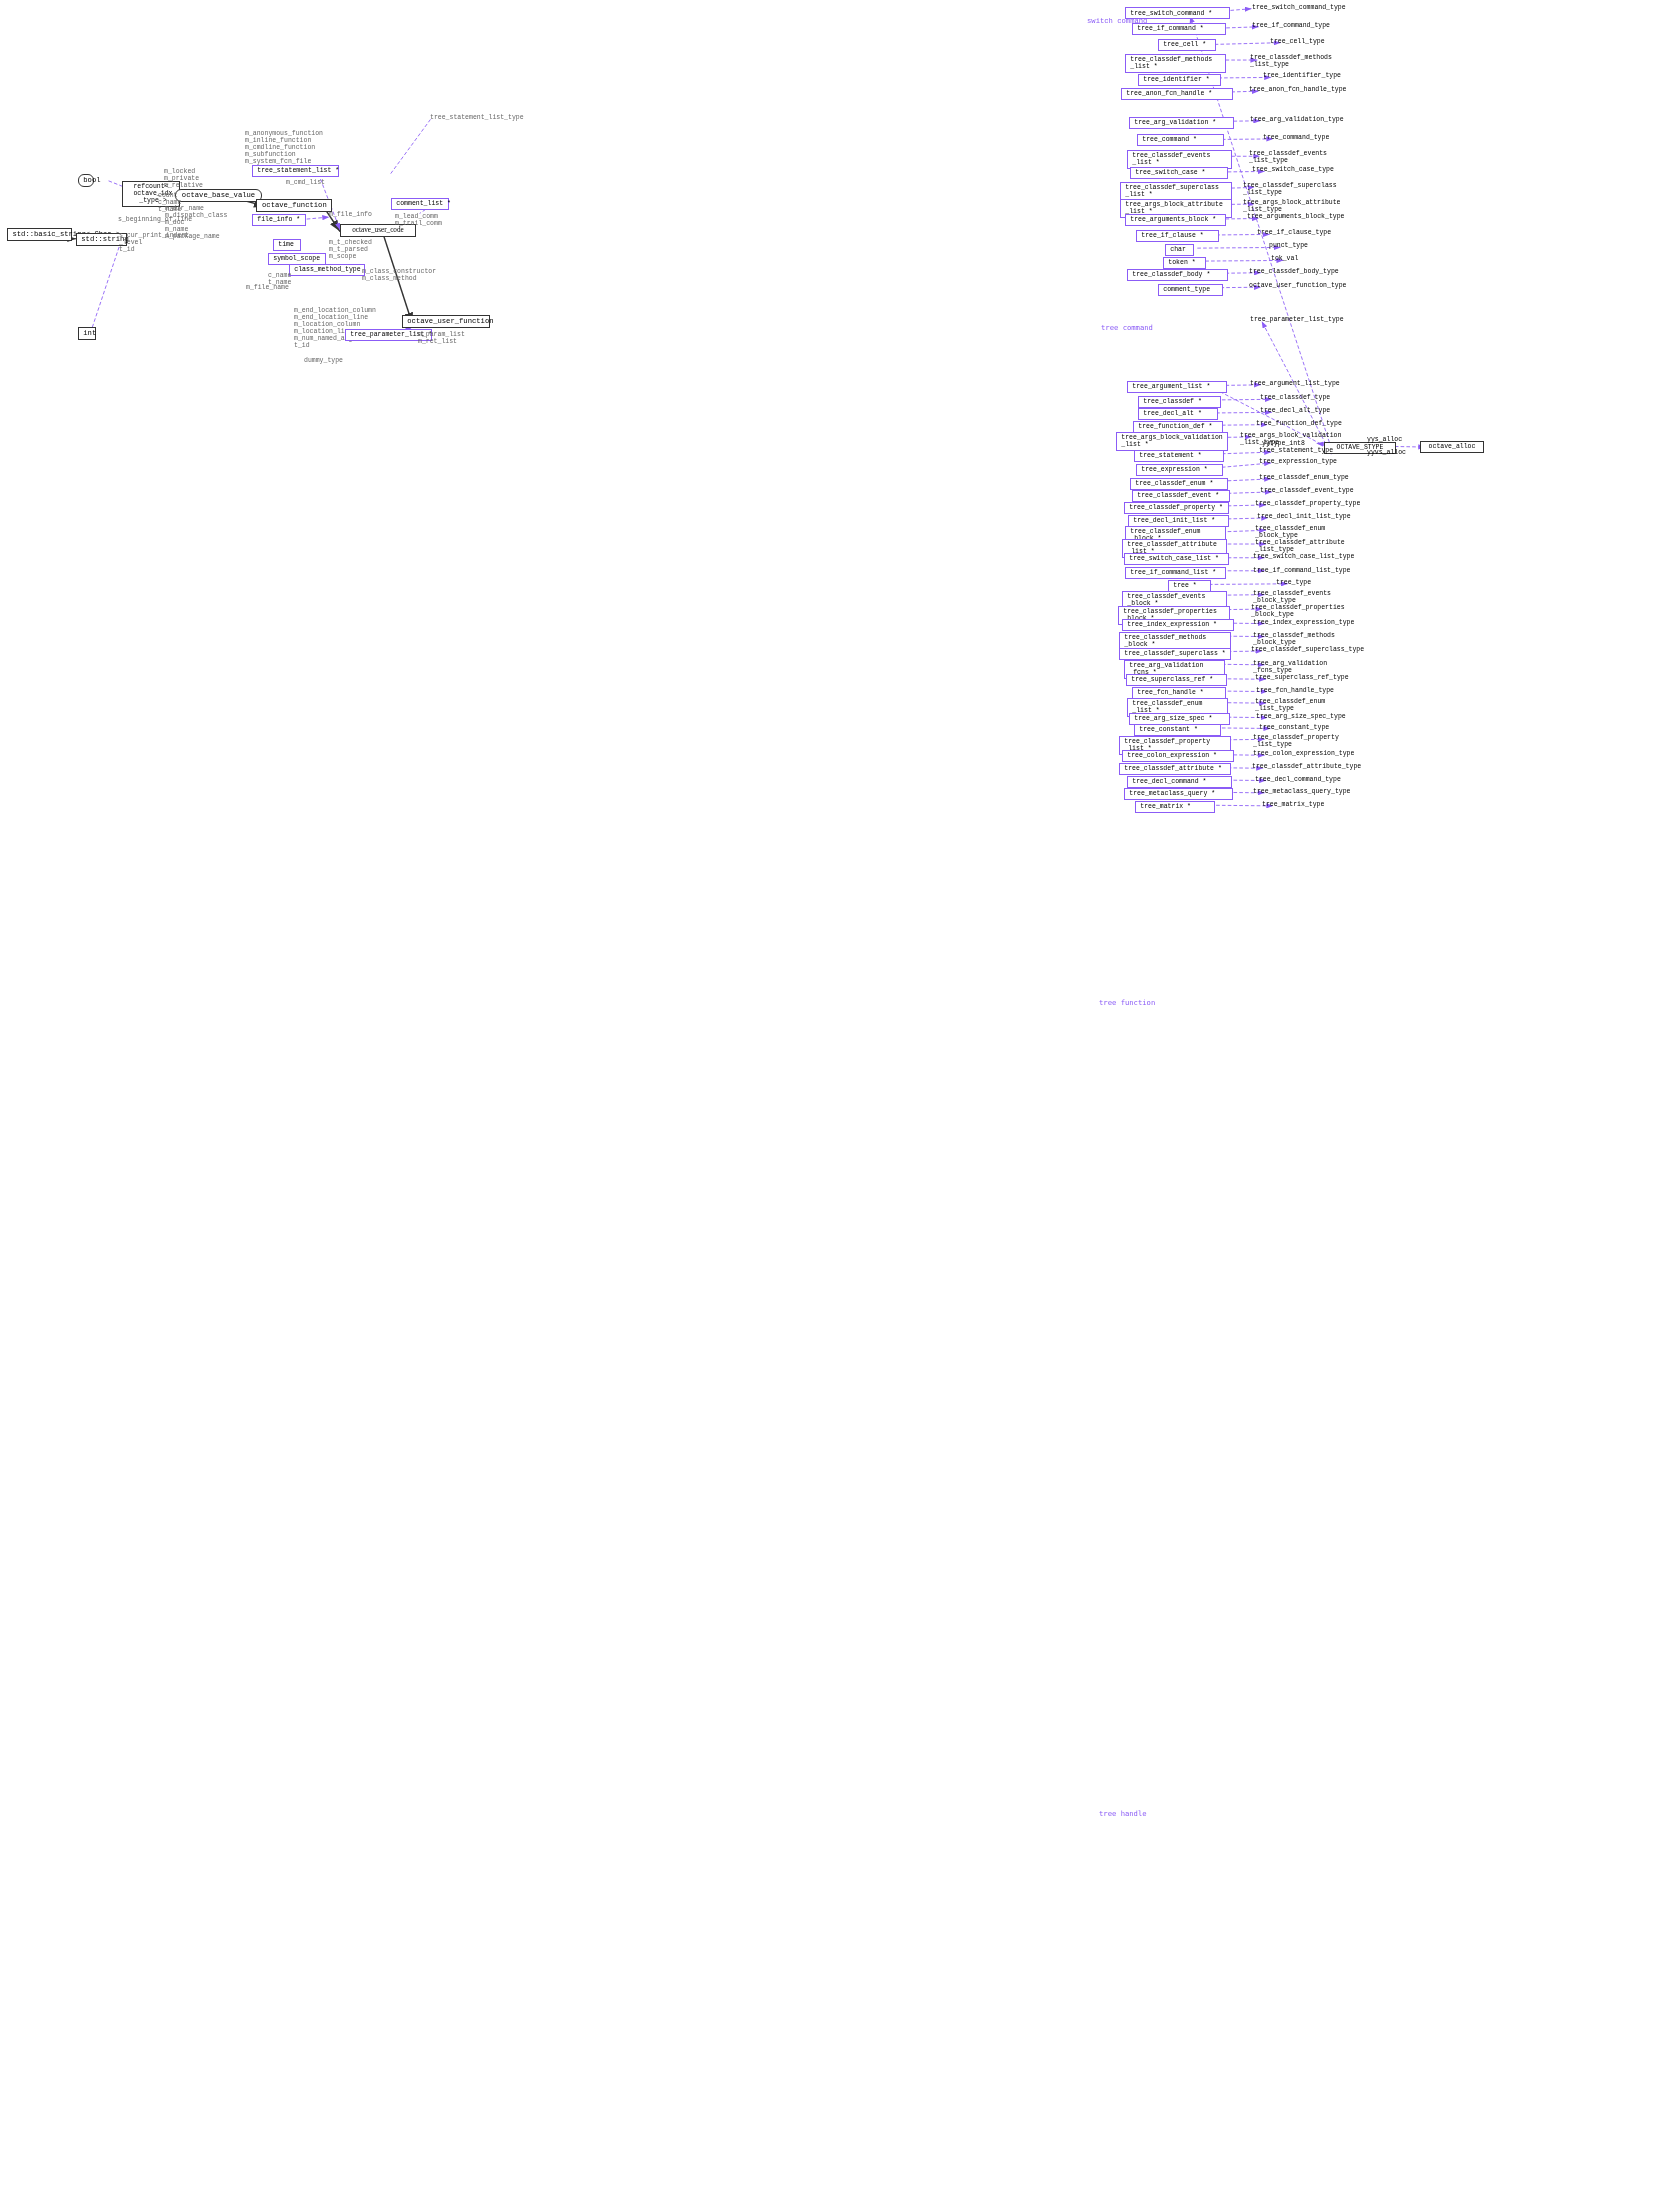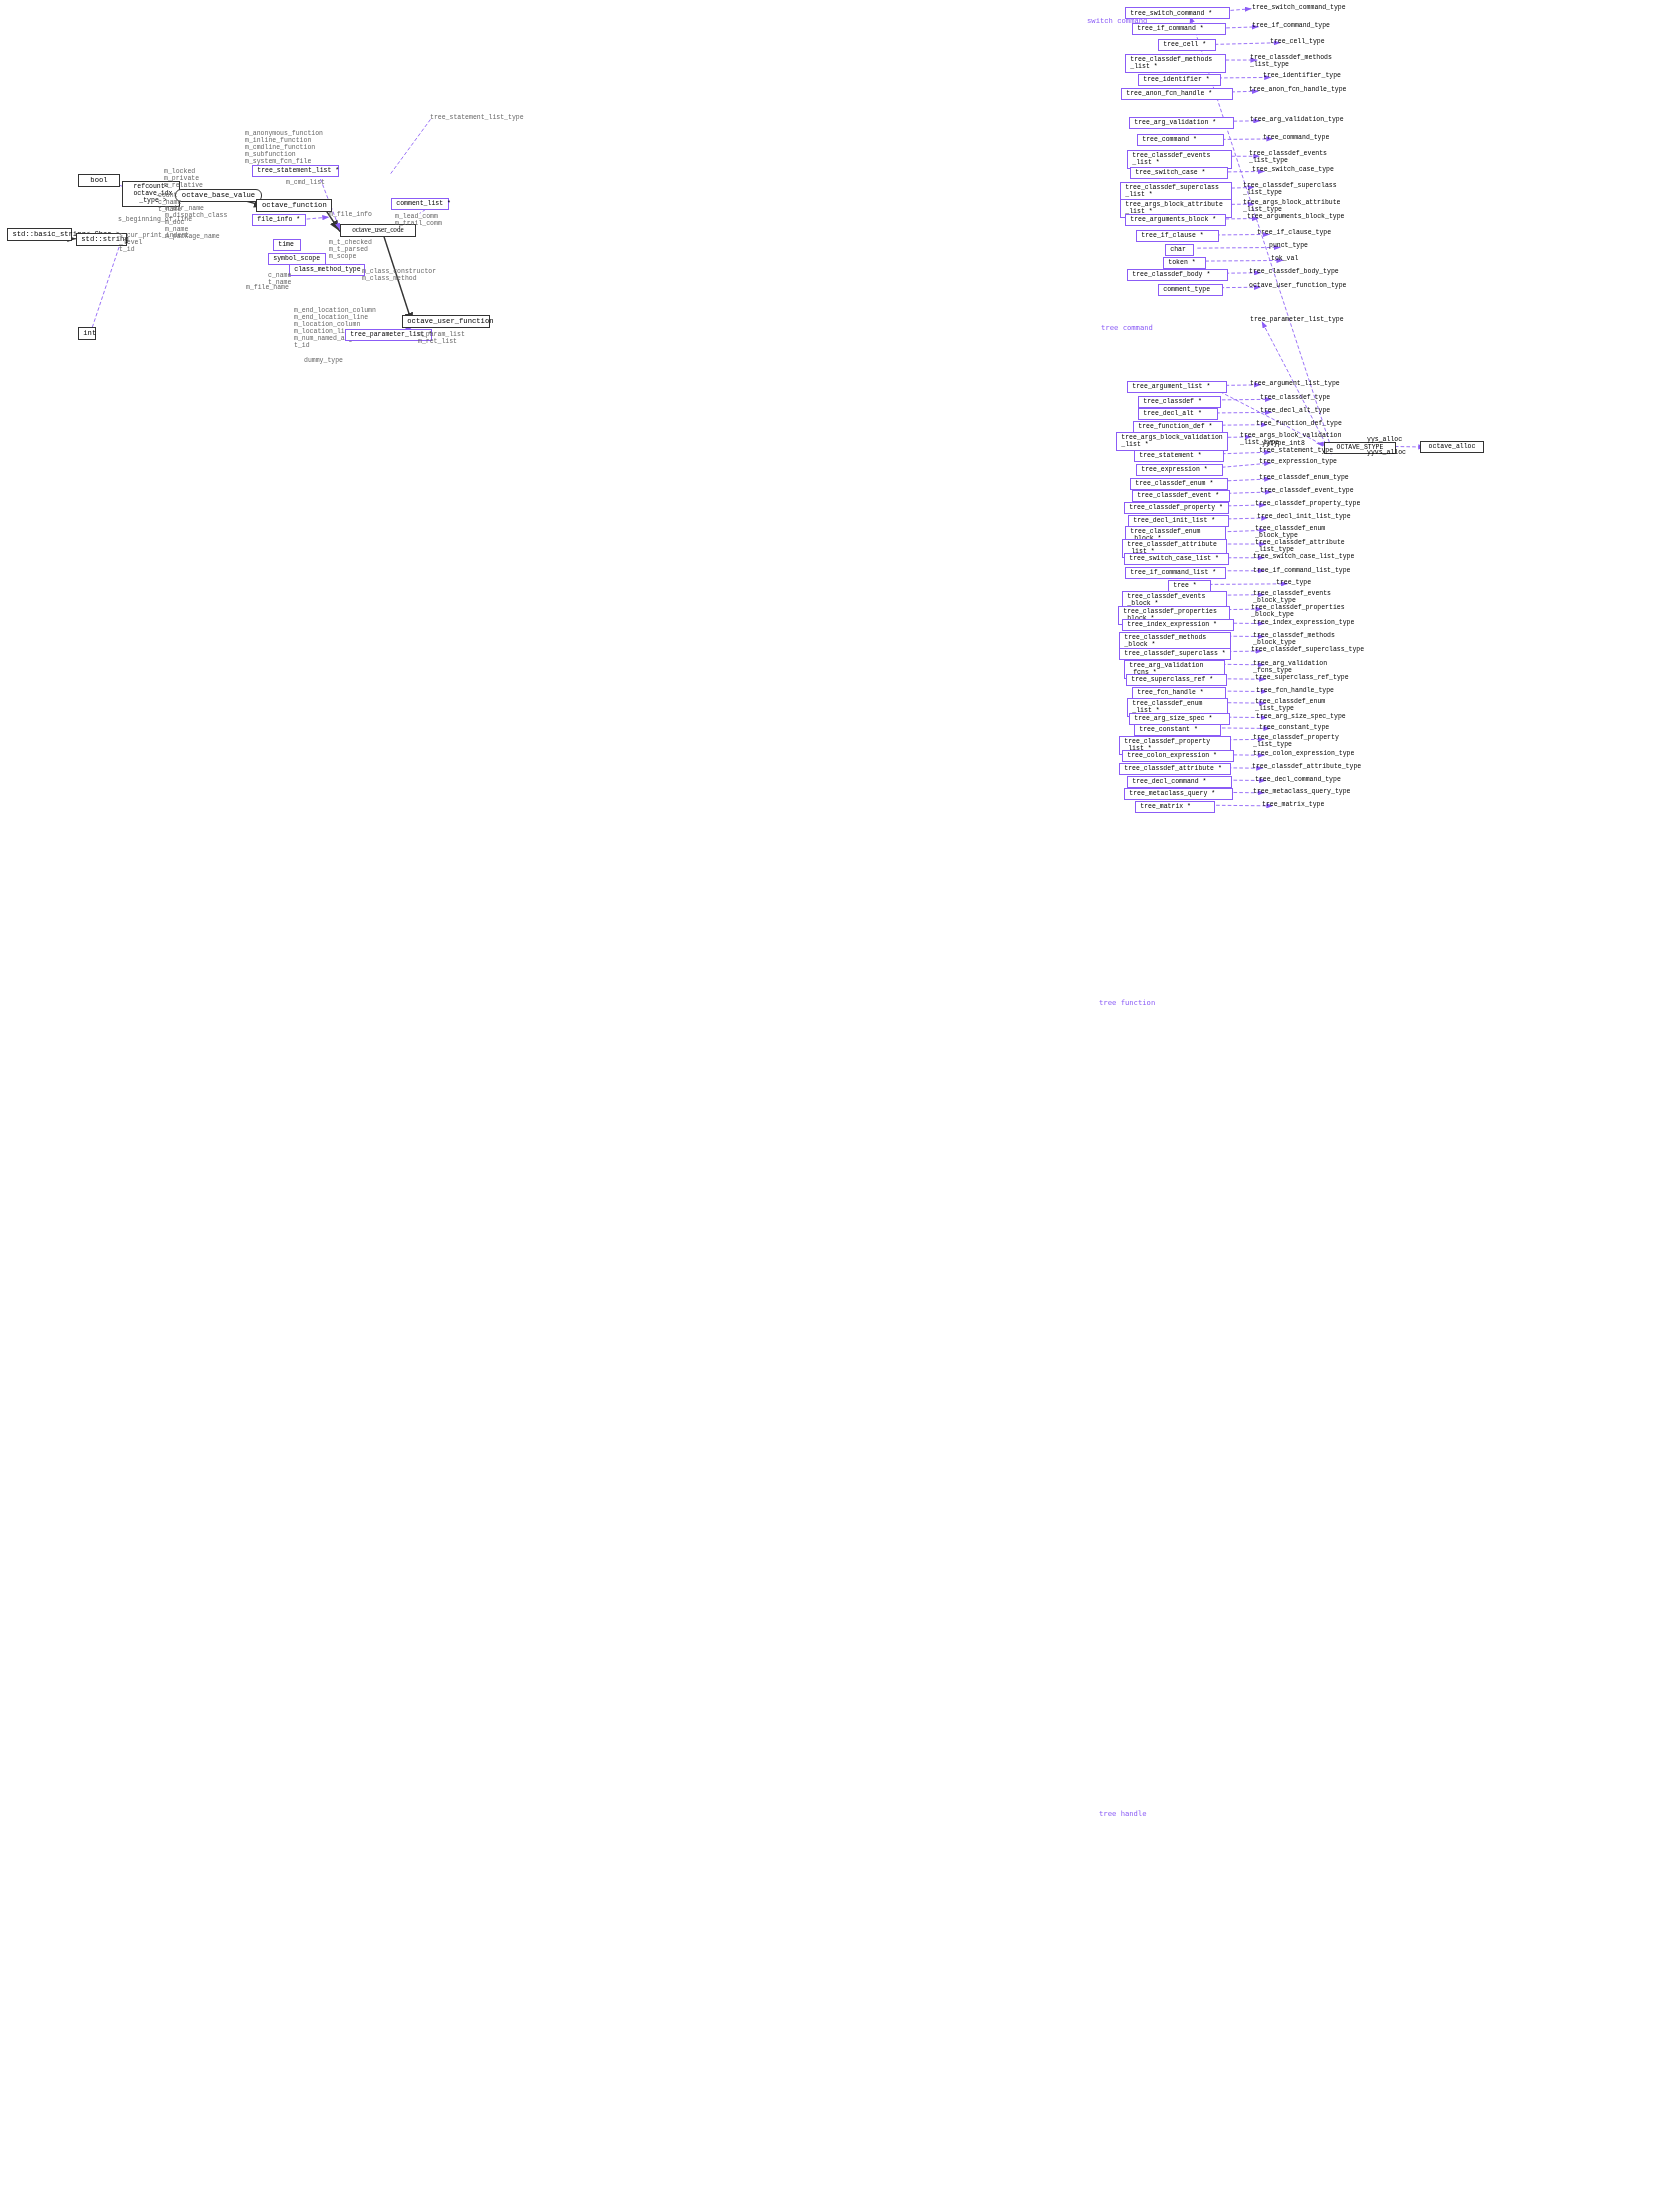--- a/index.html
+++ b/index.html
@@ -207,21 +207,21 @@
 
   <div class="node node-double" style="left:7.2px; top:228px; width:65px; text-align:center; font-size:7.2px;">
     <span>std::basic_string&lt;
 Char &gt;</span>
   </div>
 
   <div class="node" style="left:76px; top:233px; width:51px; text-align:left;">
     <span>std::string</span>
   </div>
 
-  <div class="node" style="left:78px; top:174px; width:42px; text-align:center;">
+  <div class="node" style="left:78px; top:174px; width:16px; text-align:center;border-radius:6px;">
     <span>bool</span>
   </div>
 
   <div class="node" style="left:78px; top:327px; width:18px; text-align:center;">
     <span>int</span>
   </div>
 
   <div class="node" style="left:122px; top:181px; width:58px; text-align:center; font-size:6.5px;">
     refcount&lt;<br>&nbsp;octave_idx<br>&nbsp;_type &gt;
   </div>

